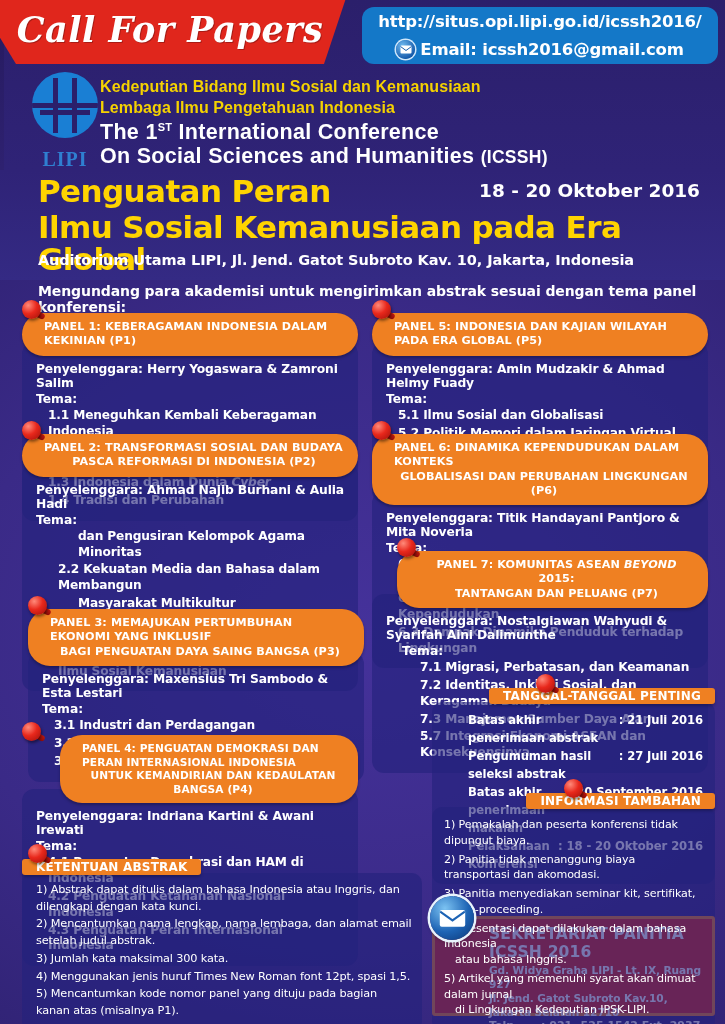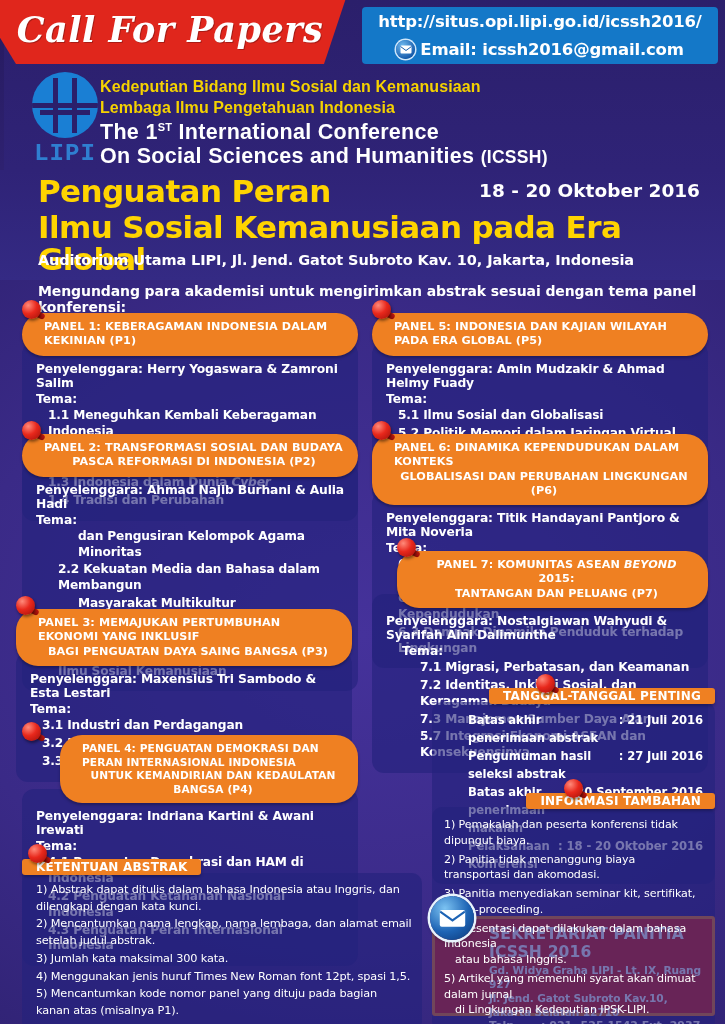--- a/index.html
+++ b/index.html
@@ -27,21 +27,21 @@
     display:flex;align-items:center;justify-content:center;
   }
   .cfp-text{
     color:#fff;font-family:"DejaVu Serif", serif;font-weight:bold;font-style:italic;
     font-size:35px;letter-spacing:.5px;line-height:1;
     transform:translateY(-2px);
     text-shadow:1px 1px 0 rgba(0,0,0,.25);
   }
   .url-box{
     position:absolute;left:358px;top:7px;width:356px;height:57px;
-    background:#1478c8;border-radius:4px;
+    background:#1478c8;border-radius:12px;
     display:flex;flex-direction:column;align-items:center;justify-content:center;gap:9px;
   }
   .url-line{
     color:#ffffff;font-weight:bold;font-size:16.5px;letter-spacing:-.2px;
     font-family:"DejaVu Sans", sans-serif;
   }
   .email-line{display:flex;align-items:center;gap:5px;}
   .mail-ico{
     width:19px;height:19px;border-radius:50%;
     background:radial-gradient(circle at 35% 30%,#6fb9ef,#1a5fae 70%,#0d3c7a);
@@ -56,22 +56,22 @@
     background:#1a7fd4;position:relative;overflow:hidden;
   }
   .logo-circle:before{
     content:"";position:absolute;left:0;top:31px;width:66px;height:5px;background:#2b1f6b;
   }
   .logo-v1,.logo-v2{position:absolute;top:6px;width:5px;height:55px;background:#2b1f6b;}
   .logo-v1{left:21px;}
   .logo-v2{left:40px;}
   .logo-bar{position:absolute;left:8px;top:38px;width:50px;height:5px;background:#2b1f6b;}
   .logo-text{
-    color:#2f7fd1;font-weight:bold;font-size:24px;letter-spacing:1px;
-    margin-top:2px;font-family:Liberation Mono, monospace;
+    color:#2f7fd1;font-weight:bold;font-size:20px;letter-spacing:1px;
+    margin-top:10px;font-family:Liberation Serif, serif;
   }
   .dept-line{
     position:absolute;left:96px;color:#f5d200;font-weight:bold;
     font-family:"Liberation Sans", sans-serif;font-size:16px;letter-spacing:.1px;
   }
   .dept-1{top:78px;}
   .dept-2{top:99px;}
   .conf-line{
     position:absolute;left:96px;color:#ffffff;font-weight:bold;
     font-size:21.5px;letter-spacing:.3px;font-family:"Liberation Sans", sans-serif;
@@ -265,21 +265,21 @@
       <div class="org">Penyelenggara: Ahmad Najib Burhani &amp; Aulia Hadi</div>
       <div class="tema">Tema:</div>
       <div class="topic" style="margin-left:42px;">dan Pengusiran Kelompok Agama Minoritas</div>
       <div class="topic wide">2.2 Kekuatan Media dan Bahasa dalam Membangun</div>
       <div class="topic" style="margin-left:42px;">Masyarakat Multikultur</div>
       <div class="topic wide">2.3 Pemenuhan Hak-Hak Ekonomi, Sosial, dan Budaya</div>
       <div class="topic wide">2.4 Poros Maritim dalam Perspektif Ilmu-Ilmu Sosial Kemanusiaan</div>
     </div>
   </div>
 
-  <div class="panel" style="left:16px;top:609px;width:336px;">
+  <div class="panel" style="left:28px;top:609px;width:336px;">
     <div class="pin">
         <div class="stem"></div>
         <div class="head"></div>
       </div>
     <div class="panel-head">
       <div>PANEL 3: MEMAJUKAN PERTUMBUHAN EKONOMI YANG INKLUSIF</div>
       <div style="text-align:center;">BAGI PENGUATAN DAYA SAING BANGSA (P3)</div>
     </div>
     <div class="panel-body">
       <div class="org">Penyelenggara: Maxensius Tri Sambodo &amp; Esta Lestari</div>

